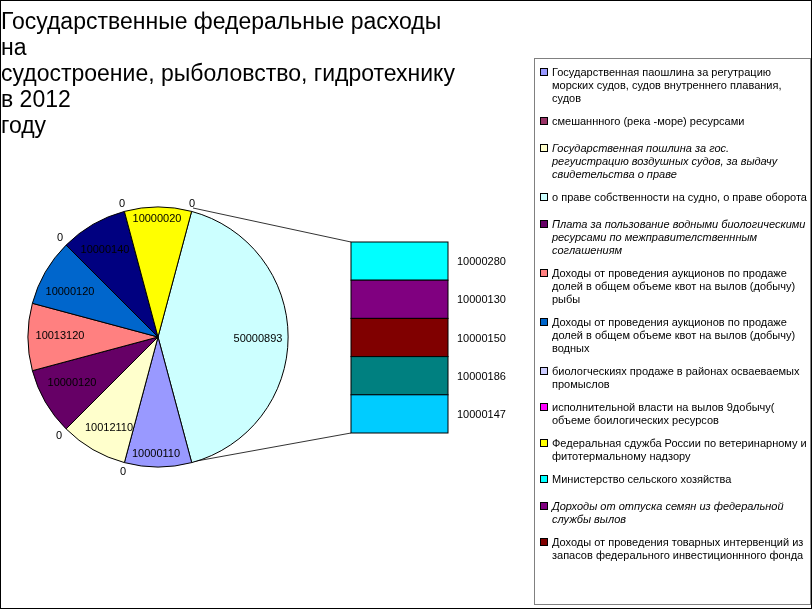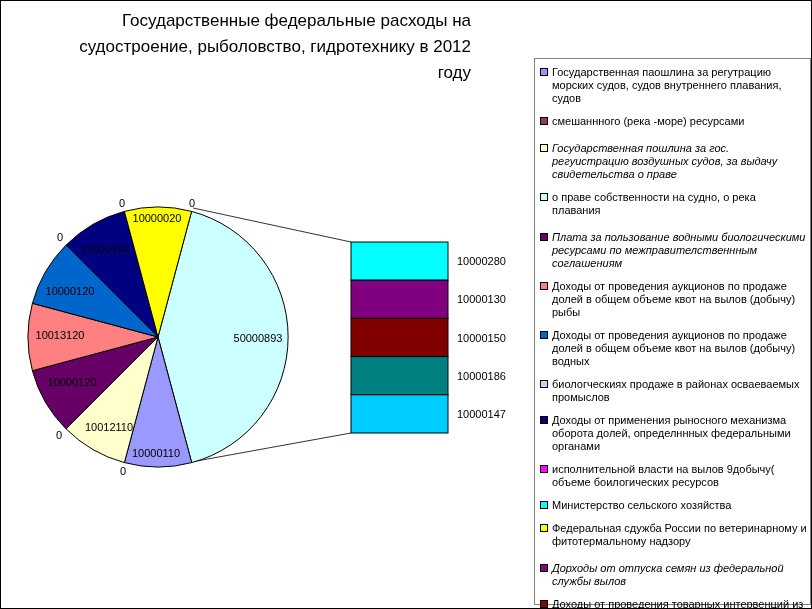--- a/index.html
+++ b/index.html
@@ -7,22 +7,22 @@
     position:relative;
     width:812px;height:609px;
     box-sizing:border-box;
     border:1px solid #000;
     background:#fff;
     font-family:"Liberation Sans", sans-serif;
     overflow:hidden;
   }
   #main-title{
     position:absolute;left:0;top:7px;width:470px;
-    text-align:right;
-    font-size:17px;line-height:26px;color:#000;
+    text-align:left;
+    font-size:23px;line-height:26px;color:#000;
     white-space:pre-line;
   }
   #chart-svg{position:absolute;left:0;top:0;}
   #legend-box{
     position:absolute;left:533px;top:57px;width:277px;bottom:3px;
     box-sizing:border-box;
     border:1px solid #808080;
     padding:7px 3px 0 5px;
     background:#fff;
   }
@@ -80,25 +80,25 @@
       <text x="456" y="340.5" text-anchor="start" font-size="11" fill="#000">10000150</text>
       <rect x="350" y="355.6" width="97" height="38.2" fill="#008080" stroke="#000" stroke-width="1"></rect>
       <text x="456" y="378.7" text-anchor="start" font-size="11" fill="#000">10000186</text>
       <rect x="350" y="393.8" width="97" height="38.2" fill="#00CCFF" stroke="#000" stroke-width="1"></rect>
       <text x="456" y="416.9" text-anchor="start" font-size="11" fill="#000">10000147</text>
     </svg>
   <div id="legend-box">
       <div class="legend-item"><span class="legend-swatch" style="background: rgb(153, 153, 255);"></span><span>Государственная паошлина за регутрацию морских судов, судов внутреннего плавания, судов</span></div>
       <div class="legend-item"><span class="legend-swatch" style="background: rgb(153, 51, 102);"></span><span>смешаннного (река -море) ресурсами</span></div>
       <div class="legend-item gap"><span class="legend-swatch" style="background: rgb(255, 255, 204);"></span><span>Государственная пошлина за гос. регуистрацию воздушных судов, за выдачу свидетельства о праве</span></div>
-      <div class="legend-item"><span class="legend-swatch" style="background: rgb(204, 255, 255);"></span><span>о праве собственности на судно, о река плавания</span></div>
+      <div class="legend-item"><span class="legend-swatch" style="background: rgb(204, 255, 255);"></span><span>о праве собственности на судно, о праве оборота</span></div>
       <div class="legend-item gap"><span class="legend-swatch" style="background: rgb(102, 0, 102);"></span><span>Плата за пользование водными биологическими ресурсами по межправителственнным соглашениям</span></div>
       <div class="legend-item"><span class="legend-swatch" style="background: rgb(255, 128, 128);"></span><span>Доходы от проведения аукционов по продаже долей в общем объеме квот на вылов (добычу) рыбы</span></div>
       <div class="legend-item"><span class="legend-swatch" style="background: rgb(0, 102, 204);"></span><span>Доходы от проведения аукционов по продаже долей в общем объеме квот на вылов (добычу) водных</span></div>
       <div class="legend-item"><span class="legend-swatch" style="background: rgb(204, 204, 255);"></span><span>биологческиях продаже в районах осваеваемых промыслов</span></div>
-      <div class="legend-item"><span class="legend-swatch" style="background: rgb(0, 0, 128);"></span><span>Доходы от применения рыносного механизма оборота долей, определннных федеральными органами</span></div>
+      <div class="legend-item"><span class="legend-swatch" style="background: rgb(0, 0, 128);"></span></div>
       <div class="legend-item"><span class="legend-swatch" style="background: rgb(255, 0, 255);"></span><span>исполнительной власти на вылов 9добычу( объеме боилогических ресурсов</span></div>
+      <div class="legend-item"><span class="legend-swatch" style="background: rgb(255, 255, 0);"></span><span>Федеральная сдужба России по ветеринарному и фитотермальному надзору</span></div>
       <div class="legend-item"><span class="legend-swatch" style="background: rgb(0, 255, 255);"></span><span>Министерство сельского хозяйства</span></div>
-      <div class="legend-item"><span class="legend-swatch" style="background: rgb(255, 255, 0);"></span><span>Федеральная сдужба России по ветеринарному и фитотермальному надзору</span></div>
       <div class="legend-item gap"><span class="legend-swatch" style="background: rgb(128, 0, 128);"></span><span>Дорходы от отпуска семян из федеральной службы вылов</span></div>
       <div class="legend-item"><span class="legend-swatch" style="background: rgb(128, 0, 0);"></span><span>Доходы от проведения товарных интервенций из запасов федерального инвестиционнного фонда</span></div>
     </div>
 </div>
 
 </body></html>

